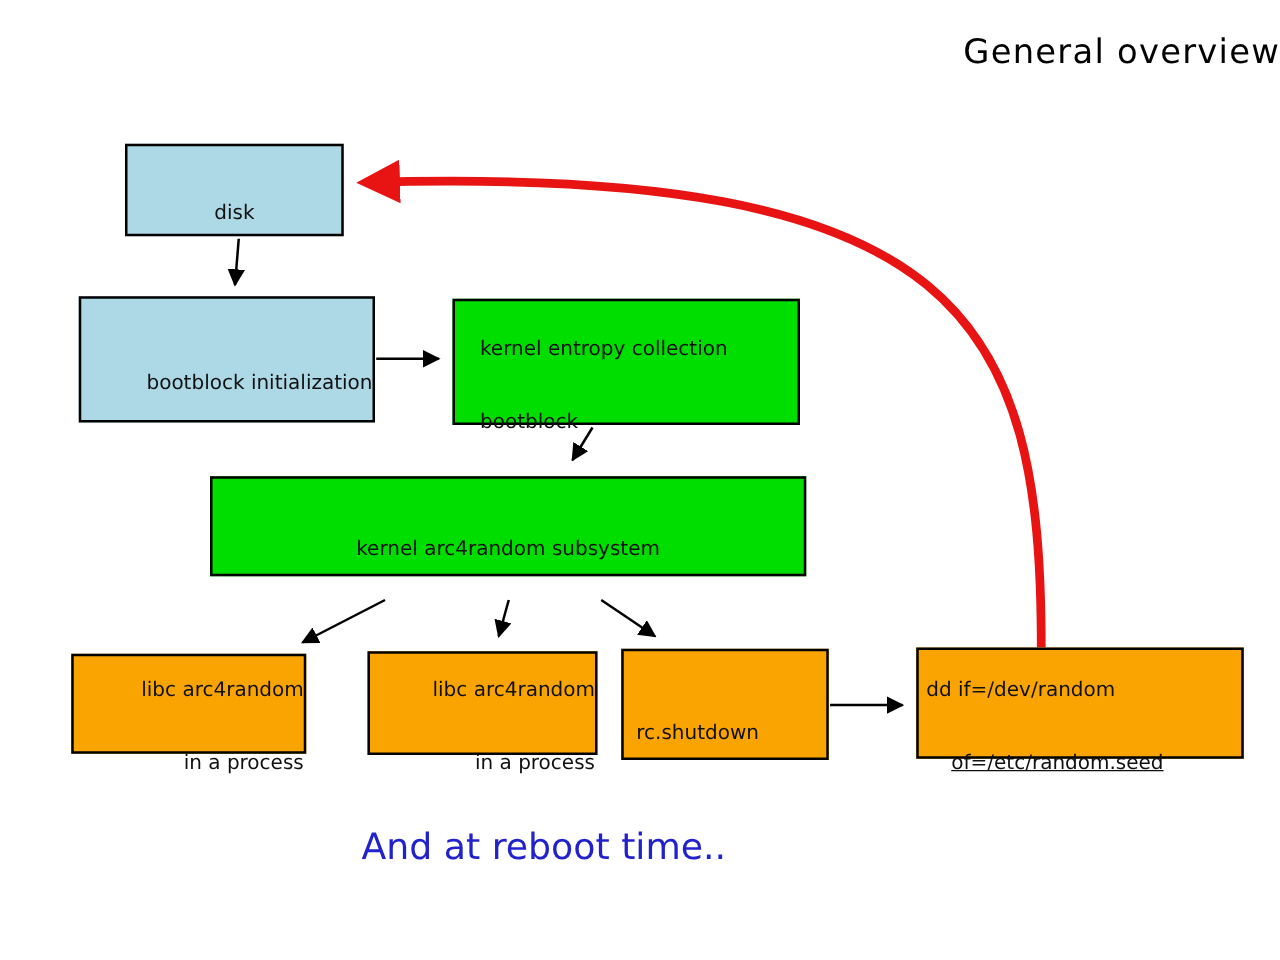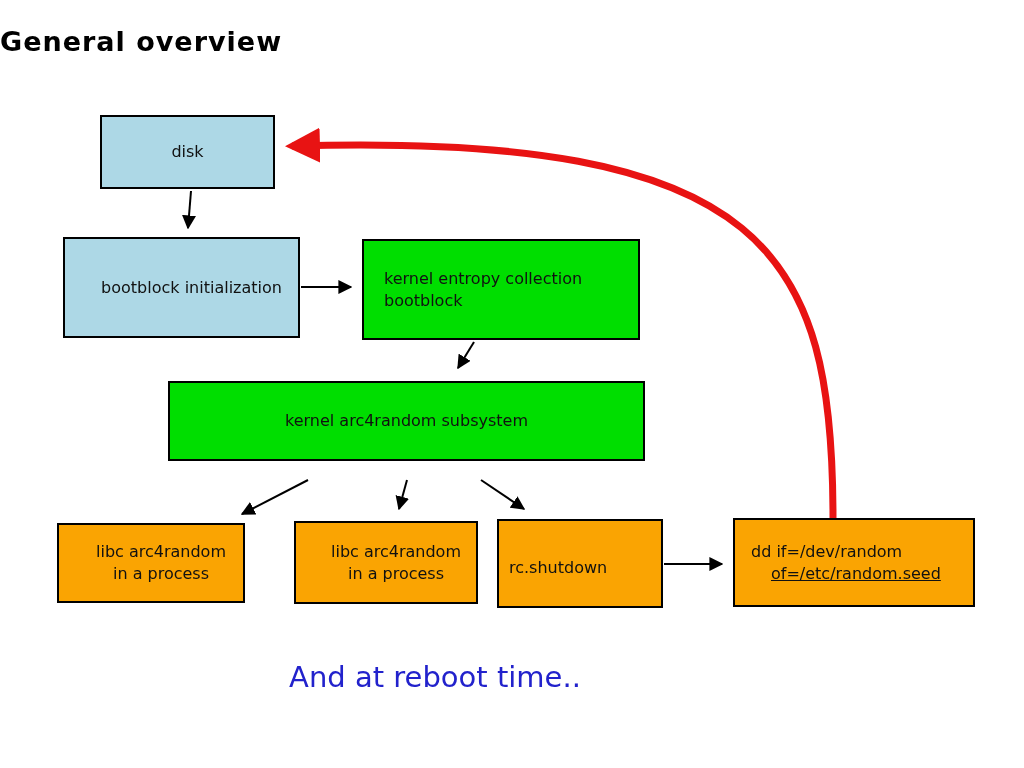--- a/index.html
+++ b/index.html
@@ -14,23 +14,23 @@
   body{font-family:"DejaVu Sans", sans-serif;}
   .canvas{
     position:relative;
     width:1024px;height:768px;
     background:#ffffff;
     overflow:hidden;
   }
   .title{
     position:absolute;
     left:0;top:26px;width:1024px;
-    text-align:left;
+    text-align:right;
     font-size:27px;
-    font-weight:700;
+    font-weight:400;
     letter-spacing:1px;
     color:#000000;
   }
   .footer-note{
     position:absolute;
     left:0;top:660px;width:870px;
     text-align:center;
     font-size:29px;
     color:var(--blue-text);
   }
@@ -38,35 +38,35 @@
     position:absolute;
     border:2px solid var(--box-border);
     box-sizing:border-box;
     font-size:16px;
     line-height:22px;
     color:#111111;
     display:flex;
     flex-direction:column;
     justify-content:center;
   }
-  .box span{display:block;}
+  .box span{display:block;margin-top:36px;}
   .bg-blue{background:var(--light-blue);}
   .bg-green{background:var(--green);}
   .bg-orange{background:var(--orange);}
   .txt-center{text-align:center;}
-  .txt-left{padding-left:20px;text-align:center;}
+  .txt-left{padding-left:20px;text-align:right;}
   .txt-top{justify-content:center;padding-top:9px;}
   .box-disk{left:100px;top:115px;width:175px;height:74px;}
   .box-bootblock{left:63px;top:237px;width:237px;height:101px;}
   .box-entropy{left:362px;top:239px;width:278px;height:101px;padding-left:20px;}
   .box-arc4{left:168px;top:381px;width:477px;height:80px;}
   .box-libc1{left:57px;top:523px;width:188px;height:80px;}
   .box-libc2{left:294px;top:521px;width:184px;height:83px;}
   .box-rcshutdown{left:497px;top:519px;width:166px;height:89px;padding-left:10px;}
-  .box-dd{left:733px;top:518px;width:242px;height:89px;padding-left:16px;}
+  .box-dd{left:733px;top:518px;width:262px;height:89px;padding-left:6px;}
   .box-dd .indent{padding-left:20px;text-decoration:underline;}
   svg.arrows{position:absolute;left:0;top:0;width:1024px;height:768px;pointer-events:none;}
   .black-line{stroke:#000000;stroke-width:2;fill:none;}
   .red-line{stroke:var(--red);stroke-width:7;fill:none;}
   .black-fill{fill:#000000;}
   .red-fill{fill:var(--red);}
 </style>
 </head>
 <body>
 

